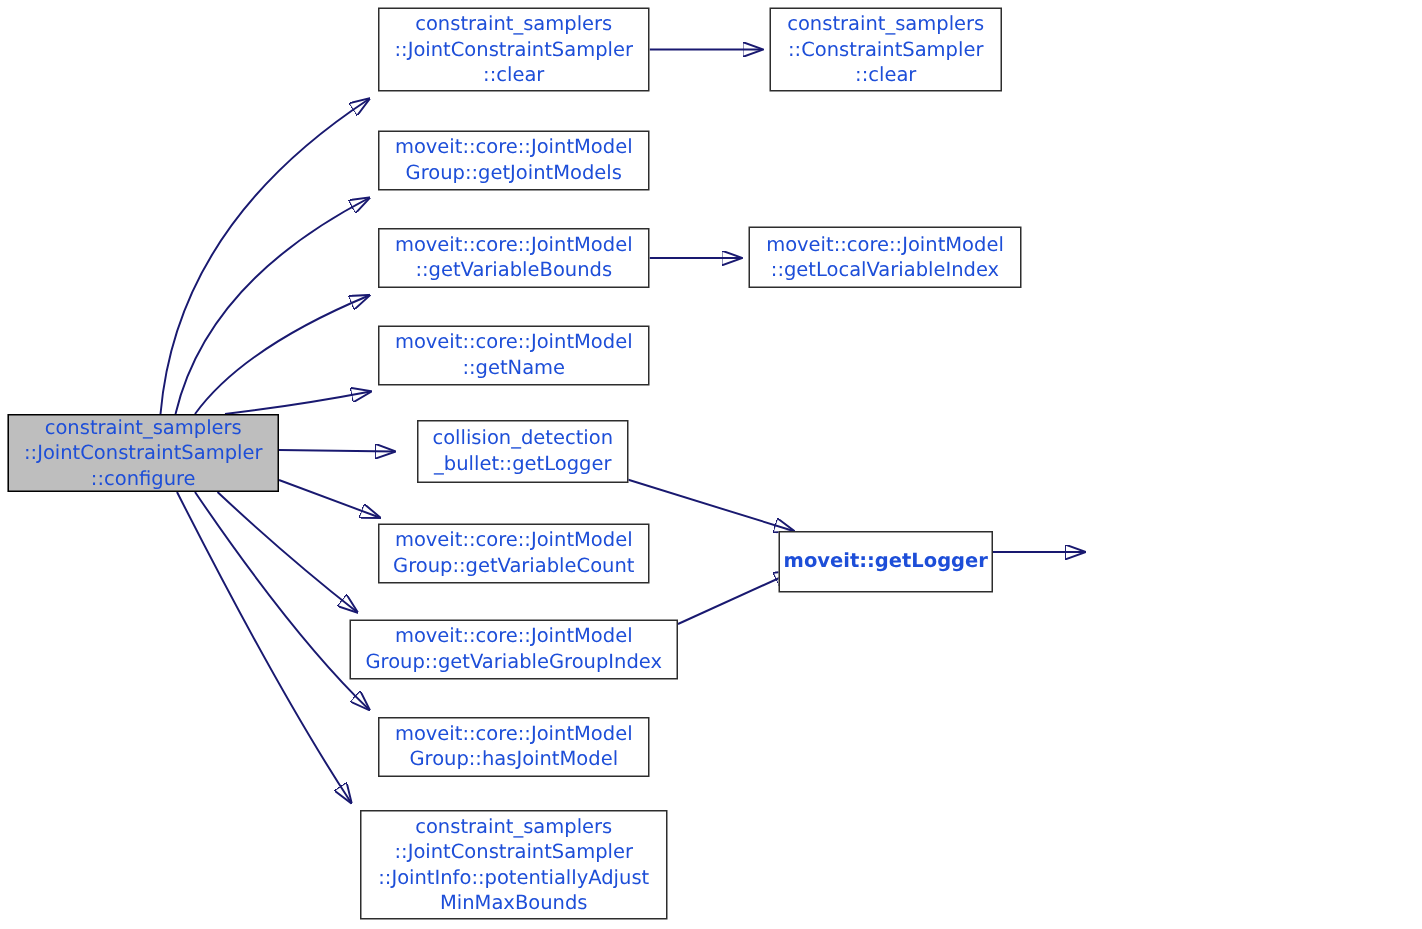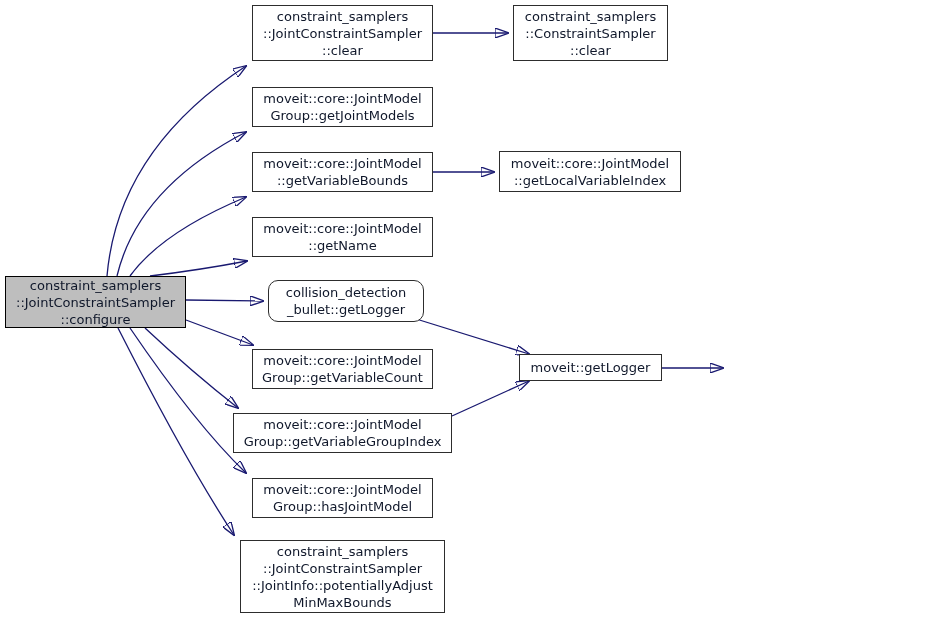--- a/index.html
+++ b/index.html
@@ -19,21 +19,21 @@
   .edges-layer path { fill: none; stroke: #191970; stroke-width: 1.3px; }
   .node {
     position: absolute;
     box-sizing: border-box;
     display: flex;
     align-items: center;
     justify-content: center;
     text-align: center;
     background: #ffffff;
     border: 1.4px solid #2d2d2d;
-    color: #0f172a;
+    color: #1d4ed8;
     font-size: 13px;
     line-height: 17px;
     white-space: pre-line;
     cursor: pointer;
   }
   .node.highlight {
     background: #bebebe;
     border: 1.6px solid #000000;
   }
   .node.single { line-height: 22px; }
@@ -75,21 +75,21 @@
 
   <div class="node" style="left:252px; top:87px; width:181px; height:40px;">moveit::core::JointModel
 Group::getJointModels</div>
 
   <div class="node" style="left:252px; top:152px; width:181px; height:40px;">moveit::core::JointModel
 ::getVariableBounds</div>
 
   <div class="node" style="left:252px; top:217px; width:181px; height:40px;">moveit::core::JointModel
 ::getName</div>
 
-  <div class="node" style="left:268px; top:280px; width:156px; height:42px;border-radius:10px;">collision_detection
+  <div class="node" style="left:278px; top:280px; width:141px; height:42px;">collision_detection
 _bullet::getLogger</div>
 
   <div class="node" style="left:252px; top:349px; width:181px; height:40px;">moveit::core::JointModel
 Group::getVariableCount</div>
 
   <div class="node" style="left:233px; top:413px; width:219px; height:40px;">moveit::core::JointModel
 Group::getVariableGroupIndex</div>
 
   <div class="node" style="left:252px; top:478px; width:181px; height:40px;">moveit::core::JointModel
 Group::hasJointModel</div>
@@ -99,16 +99,16 @@
 ::JointInfo::potentiallyAdjust
 MinMaxBounds</div>
 
   <div class="node" style="left:513px; top:5px; width:155px; height:56px;">constraint_samplers
 ::ConstraintSampler
 ::clear</div>
 
   <div class="node" style="left:499px; top:151px; width:182px; height:41px;">moveit::core::JointModel
 ::getLocalVariableIndex</div>
 
-  <div class="node single" style="left:519px; top:354px; width:143px; height:27px;">moveit::getLogger</div>
+  <div class="node single" style="left:519px; top:354px; width:143px; height:41px;font-weight:bold;">moveit::getLogger</div>
 
 
 </div>
 
 </body></html>

